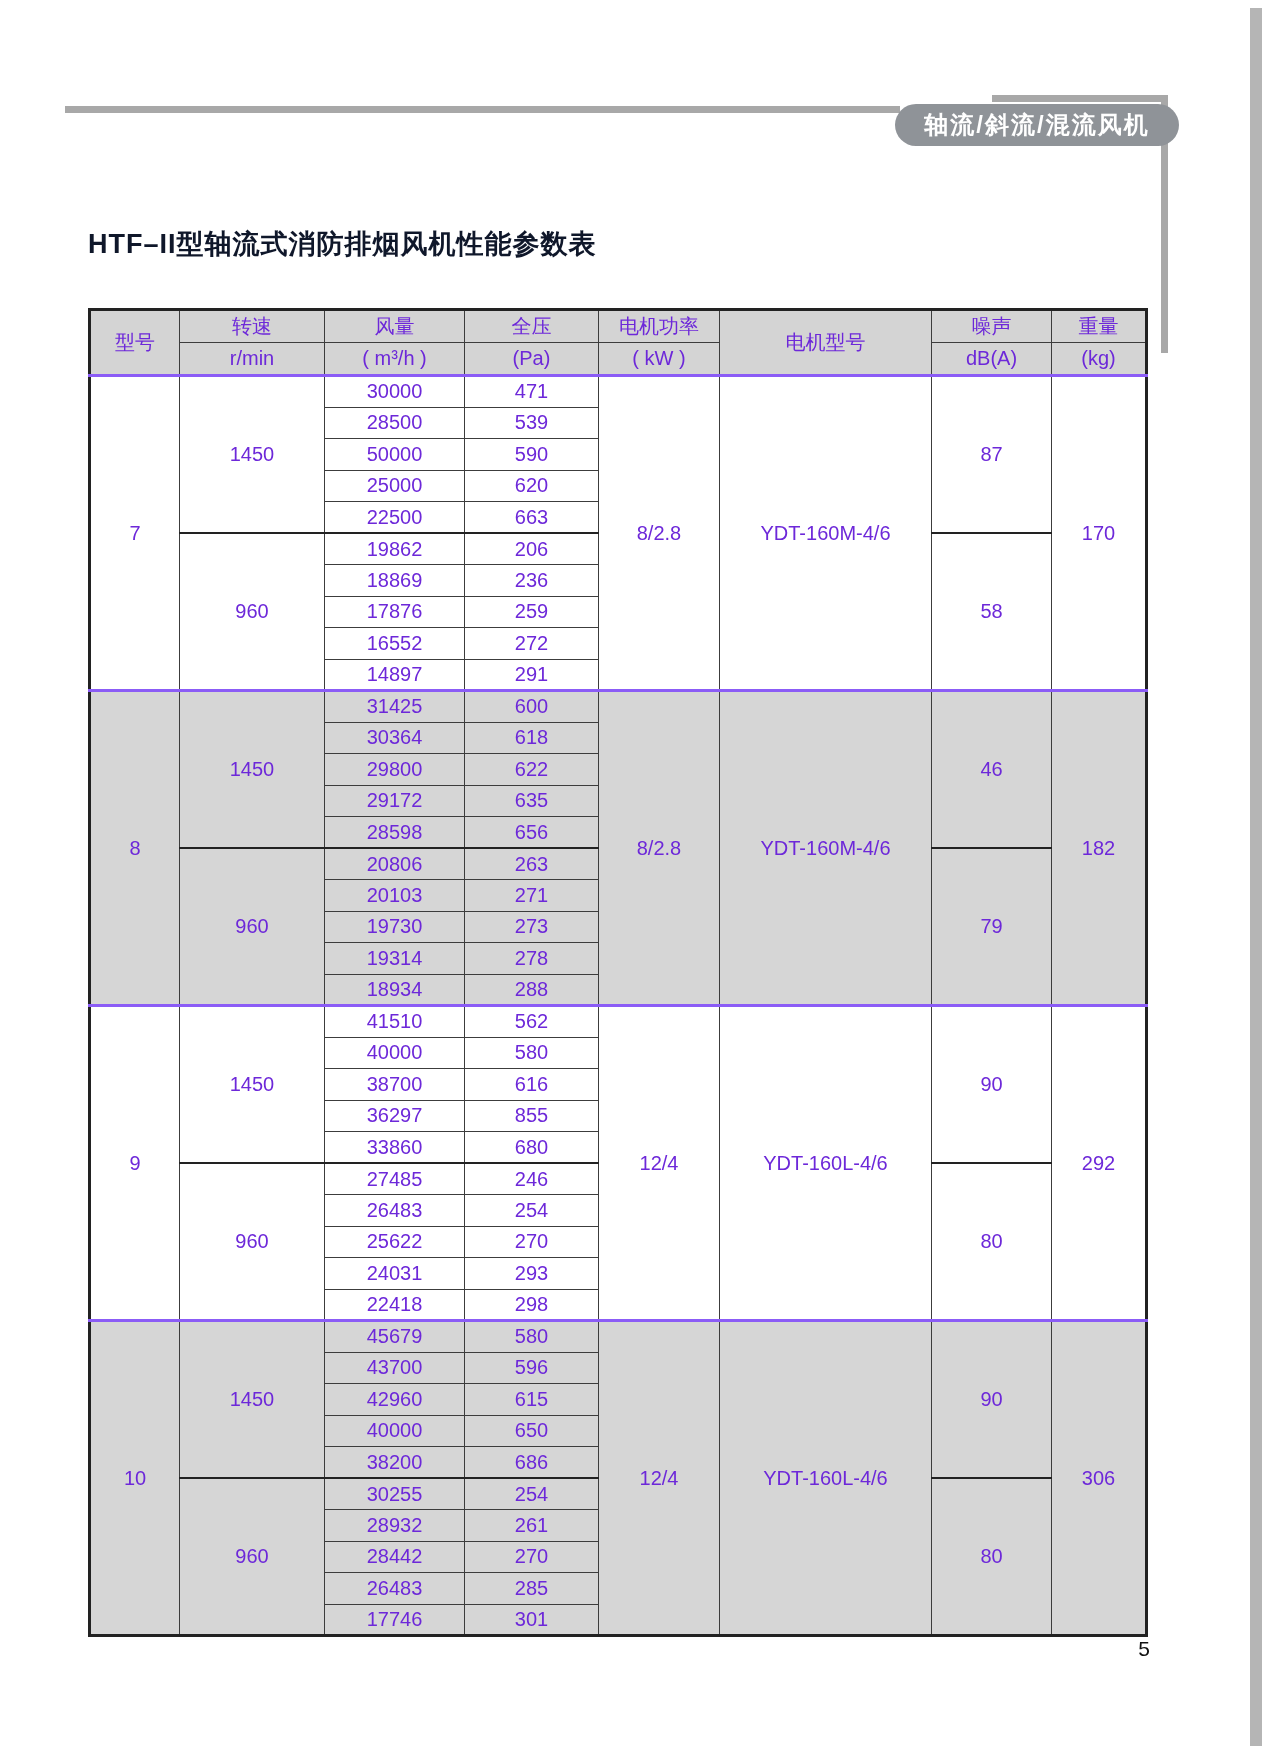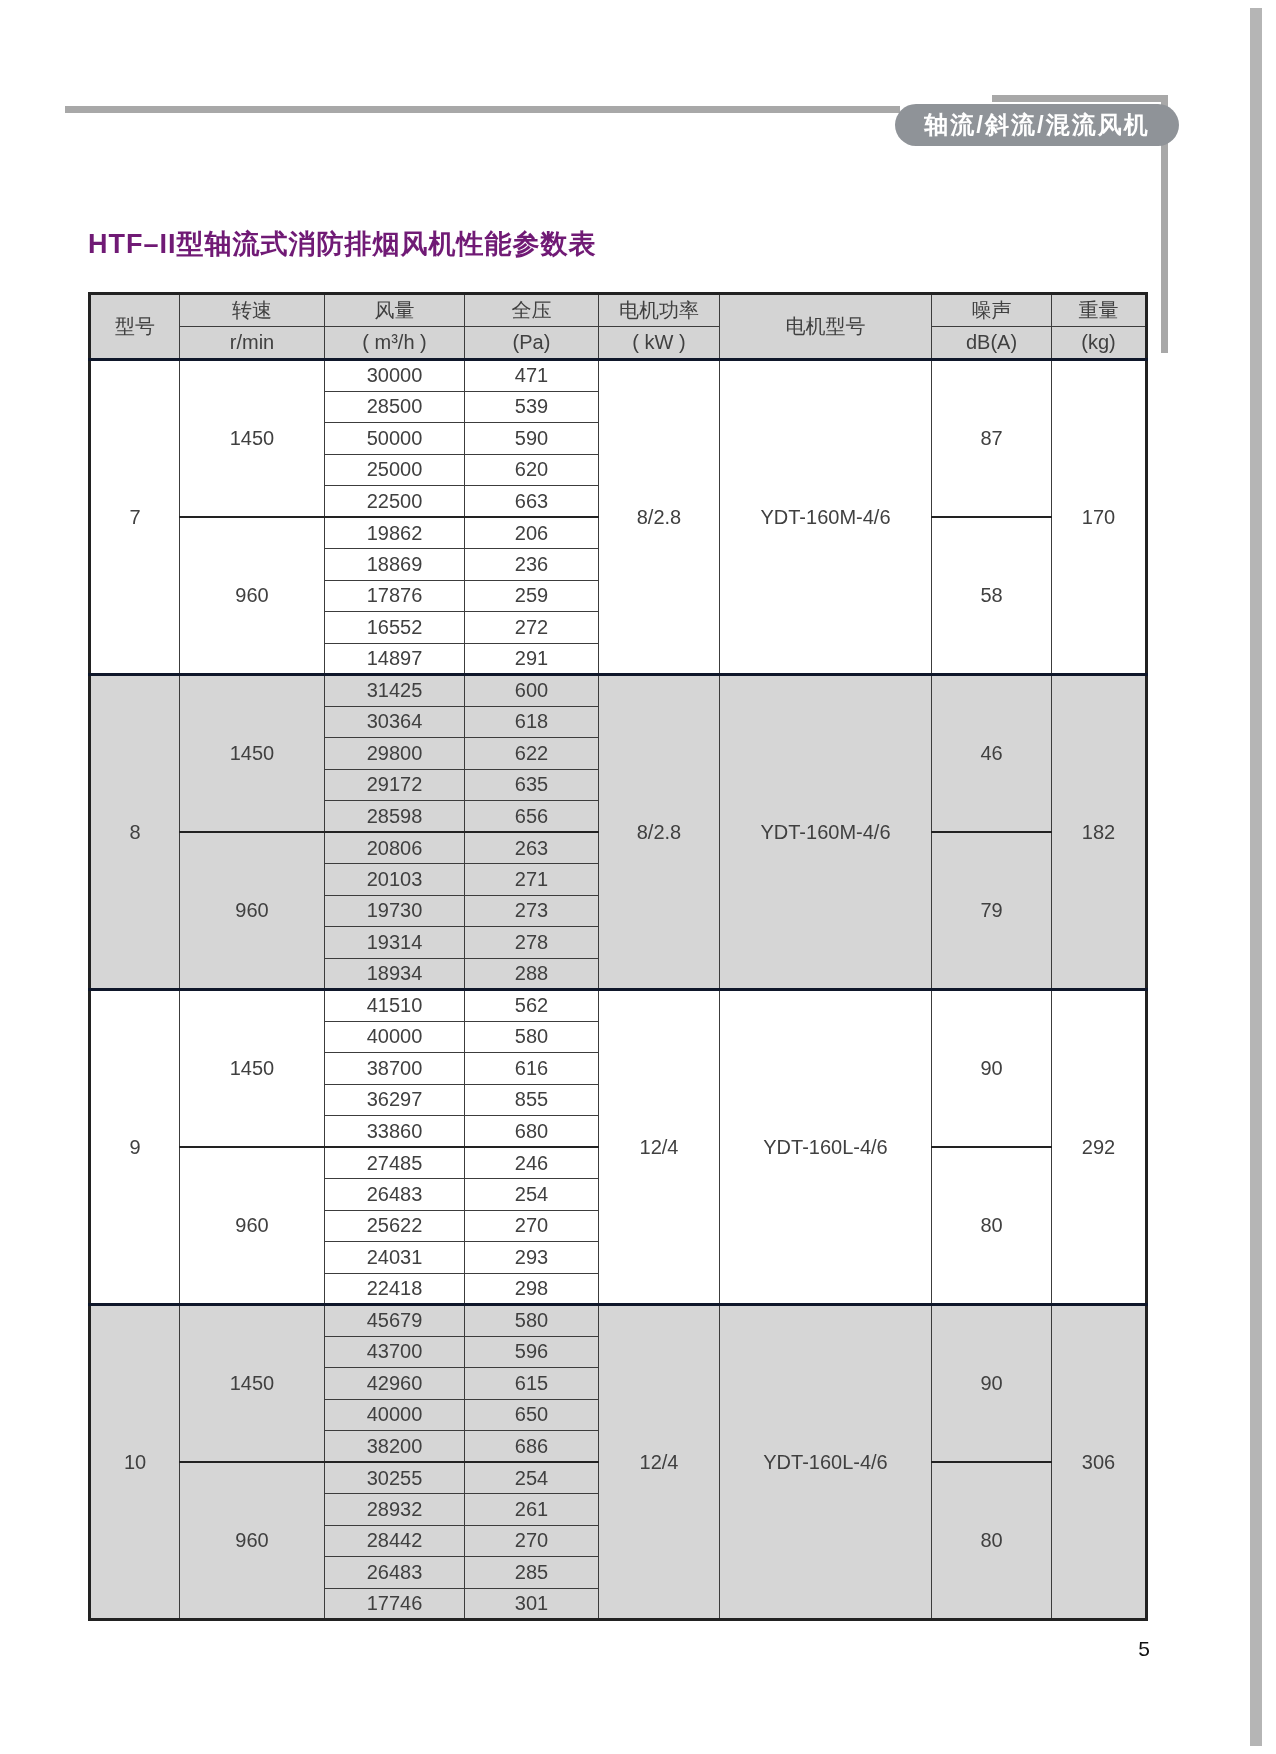--- a/index.html
+++ b/index.html
@@ -20,39 +20,39 @@
   .deco-side-bar    { position: absolute; left: 1250px;top: 8px;   width: 12px;   height: 1738px;background: #b5b5b5; }
   .header-badge {
     position: absolute; left: 895px; top: 104px; width: 284px; height: 42px;
     background: #8f9398; border-radius: 21px;
     display: flex; align-items: center; justify-content: center;
     color: #ffffff; font-weight: bold; font-size: 24px; letter-spacing: 2px;
   }
   
   .doc-title {
     position: absolute; left: 88px; top: 226px;
-    font-size: 27px; font-weight: bold; letter-spacing: 1px; color: #701a75;
+    font-size: 27px; font-weight: bold; letter-spacing: 1px; color: #0f172a;
   }
   
   .perf-table {
-    position: absolute; left: 88px; top: 292px;
+    position: absolute; left: 88px; top: 308px;
     border-collapse: collapse; table-layout: fixed;
-    font-size: 20px; color: #404040;
+    font-size: 20px; color: #6d28d9;
     border: 3px solid #222222;
   }
   .perf-table th, .perf-table td {
     border: 1px solid #3c3c3c;
     text-align: center; vertical-align: middle;
     padding: 0; font-weight: normal;
     overflow: hidden; white-space: nowrap;
   }
   .perf-table thead th { background: #d4d4d4; height: 33px; }
   .perf-table tbody tr { height: 31.5px; }
   .perf-table tbody tr.shaded td { background: #d6d6d6; }
-  .perf-table td.model-top { border-top: 3px solid #0f172a; }
+  .perf-table td.model-top { border-top: 3px solid #8b5cf6; }
   .perf-table td.group-top { border-top: 2px solid #222222; }
   
   .page-number {
     position: absolute; left: 1120px; top: 1637px; width: 30px;
     font-size: 21px; text-align: right; color: #111111;
   }
 </style>
 </head>
 <body>
 

